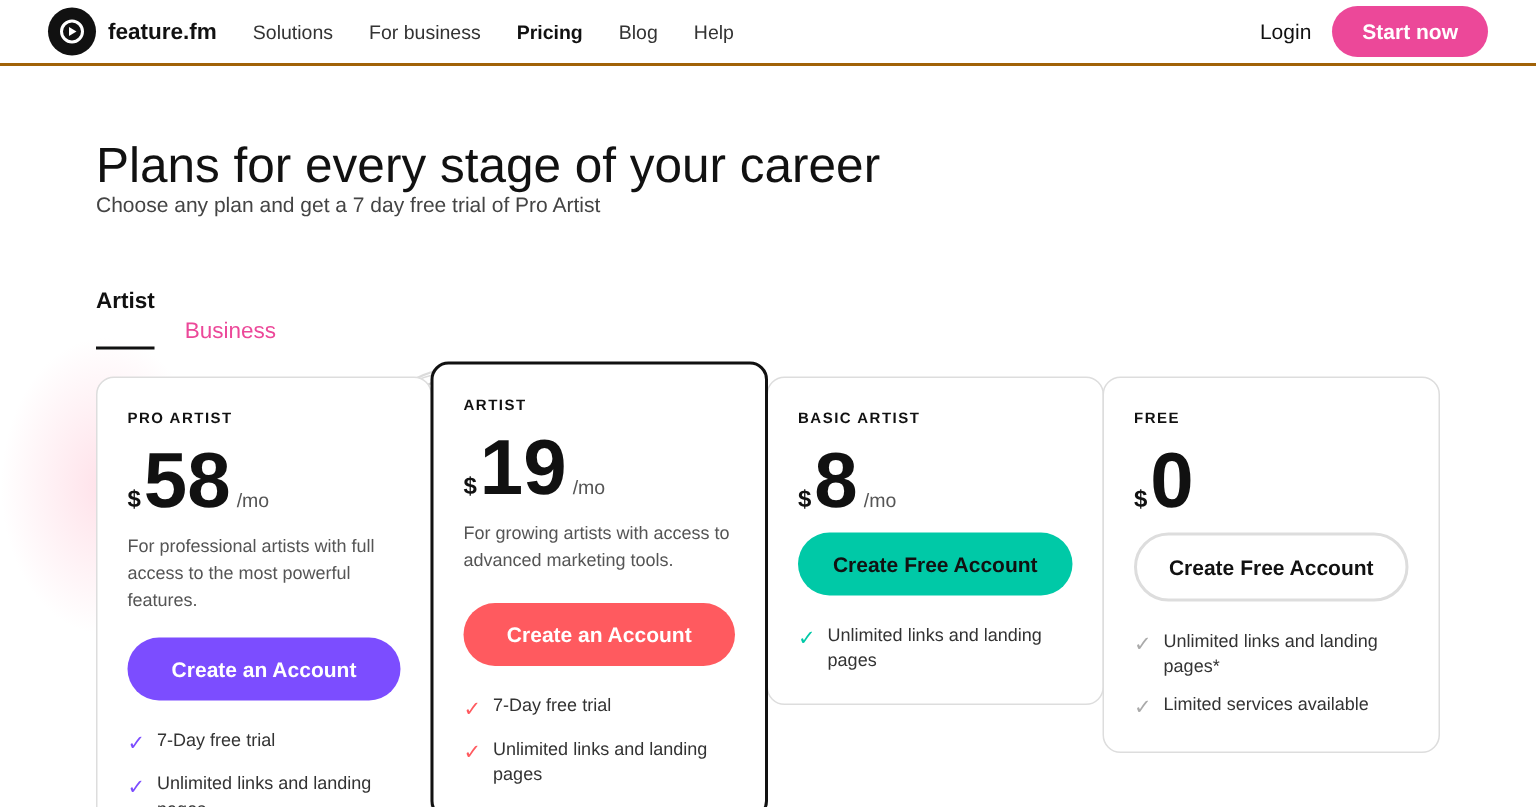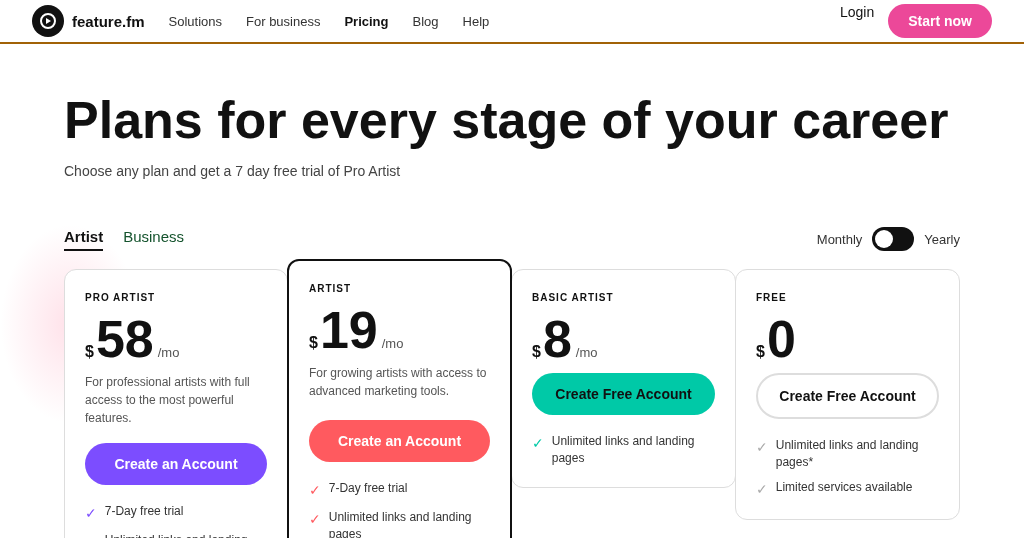--- a/index.html
+++ b/index.html
@@ -4,32 +4,32 @@
   <style>
     * { box-sizing: border-box; margin: 0; padding: 0; }
     body { font-family: -apple-system, BlinkMacSystemFont, 'Segoe UI', sans-serif; background: #fff; color: #111; overflow-x: hidden; }
 
     
     nav { display: flex; align-items: center; justify-content: space-between; padding: 0 32px; height: 44px; border-bottom: 2px solid #a16207; }
     .nav-logo-icon { width: 32px; height: 32px; border-radius: 50%; background: #111; display: flex; align-items: center; justify-content: center; color: #fff; font-size: 13px; font-weight: 900; }
     .nav-links { display: flex; gap: 24px; align-items: center; }
     .nav-link { font-size: 13px; color: #333; text-decoration: none; cursor: pointer; }
     .nav-link.active { font-weight: 700; color: #111; }
-    .nav-actions { display: flex; gap: 14px; }
+    .nav-actions { display: flex; align-items: center; gap: 14px; }
     .btn-login { font-size: 14px; color: #111; cursor: pointer; font-weight: 500; }
     .btn-start { background: #ec4899; color: #fff; border: none; border-radius: 24px; padding: 9px 20px; font-size: 14px; font-weight: 600; cursor: pointer; }
 
     
     .hero { padding: 48px 64px 28px; }
-    .hero-title { font-size: 52px; font-weight: 700; line-height: 1.1; margin-bottom: 14px; }
+    .hero-title { font-size: 33px; font-weight: 400; line-height: 1.1; }
     .hero-subtitle { font-size: 14px; color: #444; }
     .tabs { display: flex; gap: 20px; }
     .tab { font-size: 15px; cursor: pointer; padding-bottom: 4px; color: #333; }
     .tab.active { font-weight: 700; color: #111; border-bottom: 2px solid #111; }
-    .tab.inactive { color: #14532d; }
+    .tab.inactive { color: #ec4899; margin-top: 20px; }
 
     
     .billing-toggle { display: flex; align-items: center; gap: 10px; font-size: 13px; color: #333; }
     .toggle-track { width: 42px; height: 24px; background: #111; border-radius: 12px; position: relative; cursor: pointer; }
     .toggle-knob { width: 18px; height: 18px; background: #fff; border-radius: 50%; position: absolute; top: 3px; left: 3px; }
 
     
     .pricing-section { padding: 20px 64px 40px; position: relative; }
     .pricing-header { display: flex; justify-content: space-between; align-items: center; margin-bottom: 18px; }
 
@@ -100,27 +100,20 @@
   <h1 class="hero-title">Plans for every stage of your career</h1>
   <p class="hero-subtitle">Choose any plan and get a 7 day free trial of Pro Artist</p>
 </div>
 
 <div class="pricing-section">
   <div class="pricing-header">
     <div class="tabs">
       <div class="tab active">Artist</div>
       <div class="tab inactive">Business</div>
     </div>
-    <div class="billing-toggle">
-      <span>Monthly</span>
-      <div class="toggle-track">
-        <div class="toggle-knob"></div>
-      </div>
-      <span>Yearly</span>
-    </div>
   </div>
 
   <svg class="deco-lines" viewBox="0 0 100 80" fill="none">
     <path d="M10 70 Q50 10 90 20" stroke="#bbb" stroke-width="1.5" fill="none"></path>
     <path d="M5 60 Q45 5 88 15" stroke="#ccc" stroke-width="1.5" fill="none"></path>
     <path d="M15 75 Q55 15 92 25" stroke="#bbb" stroke-width="1.5" fill="none"></path>
     <path d="M20 78 Q60 20 95 30" stroke="#ddd" stroke-width="1.5" fill="none"></path>
     <path d="M0 65 Q40 8 85 18" stroke="#ccc" stroke-width="1" fill="none"></path>
   </svg>
 

